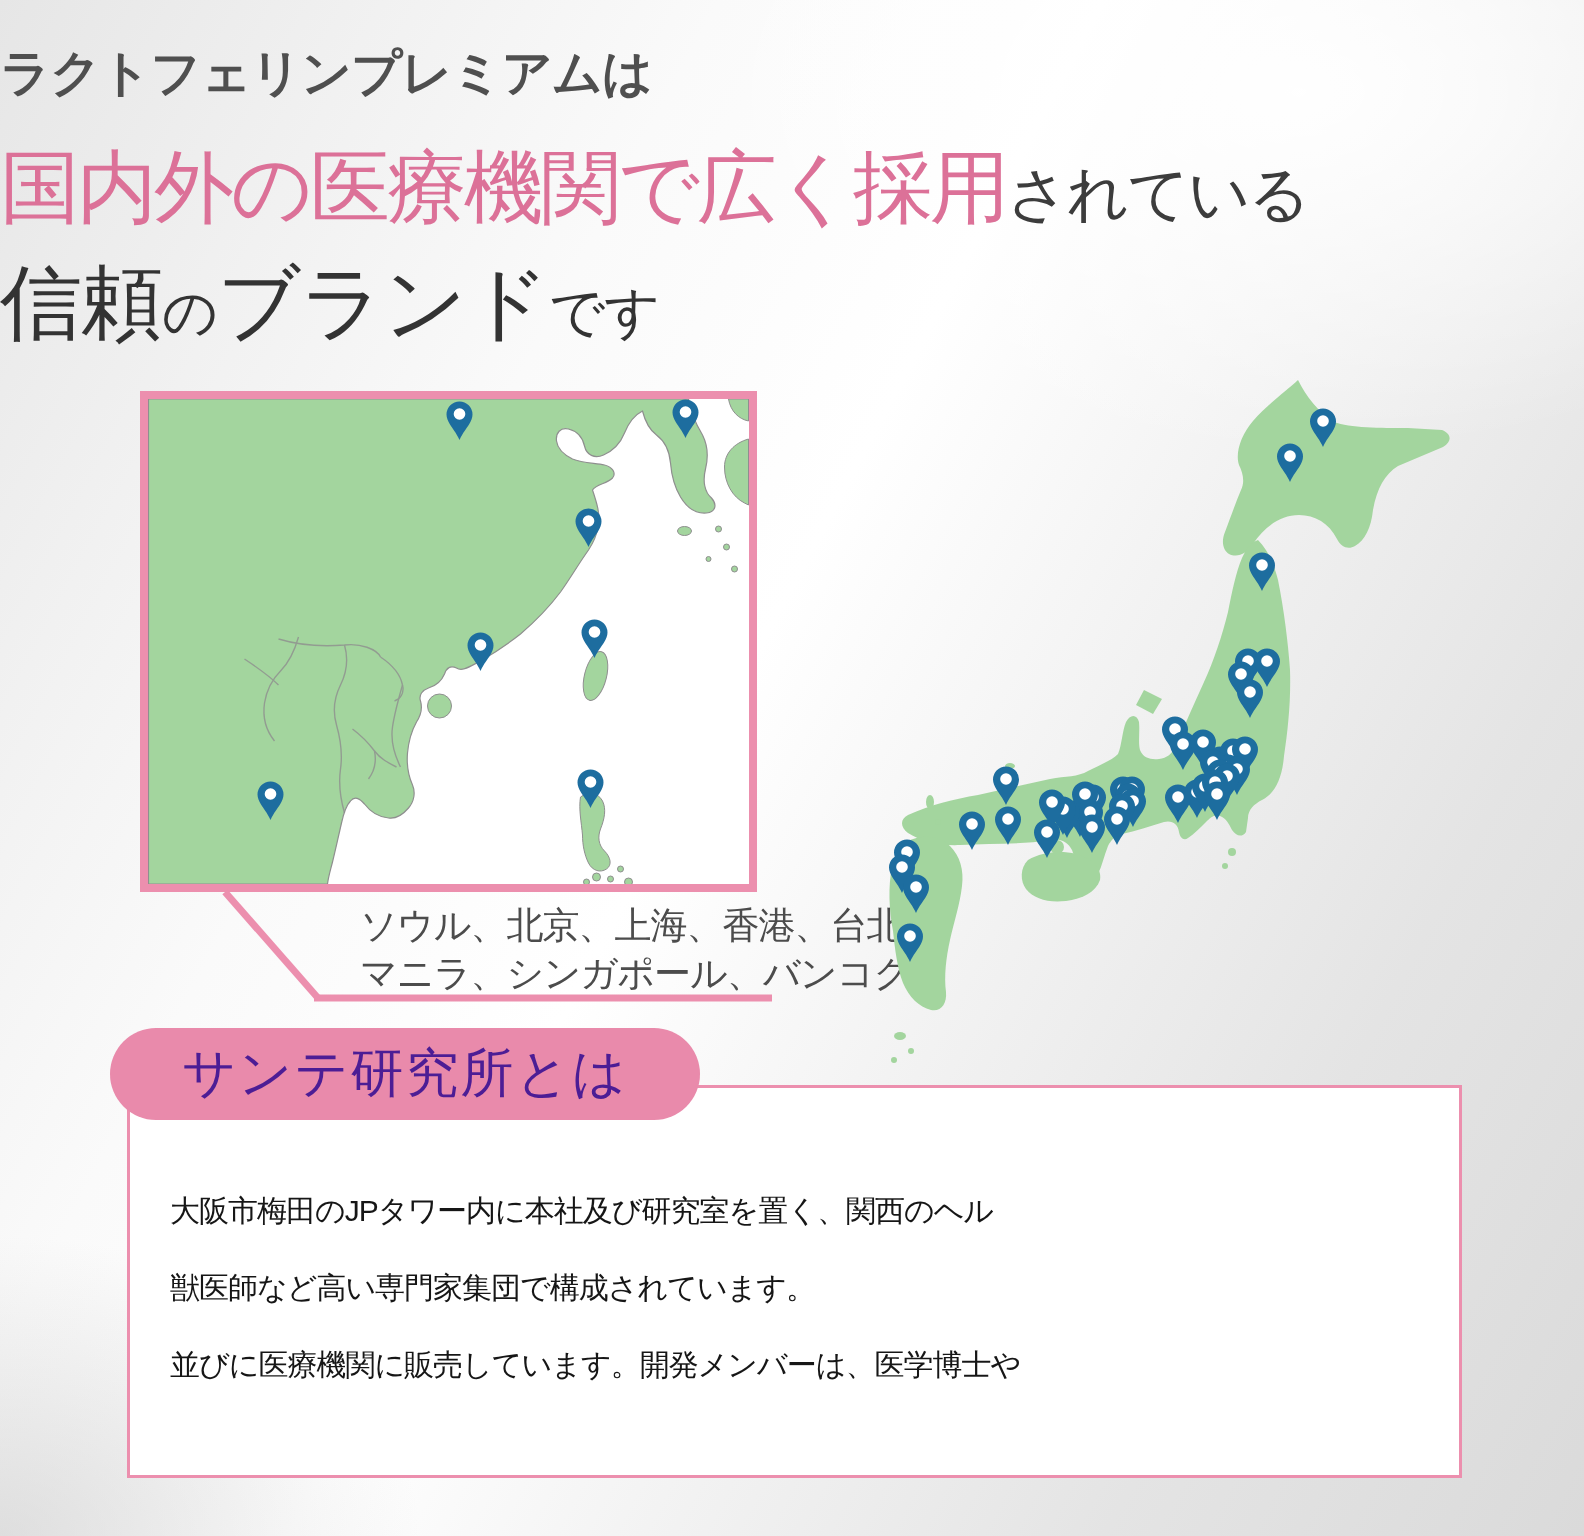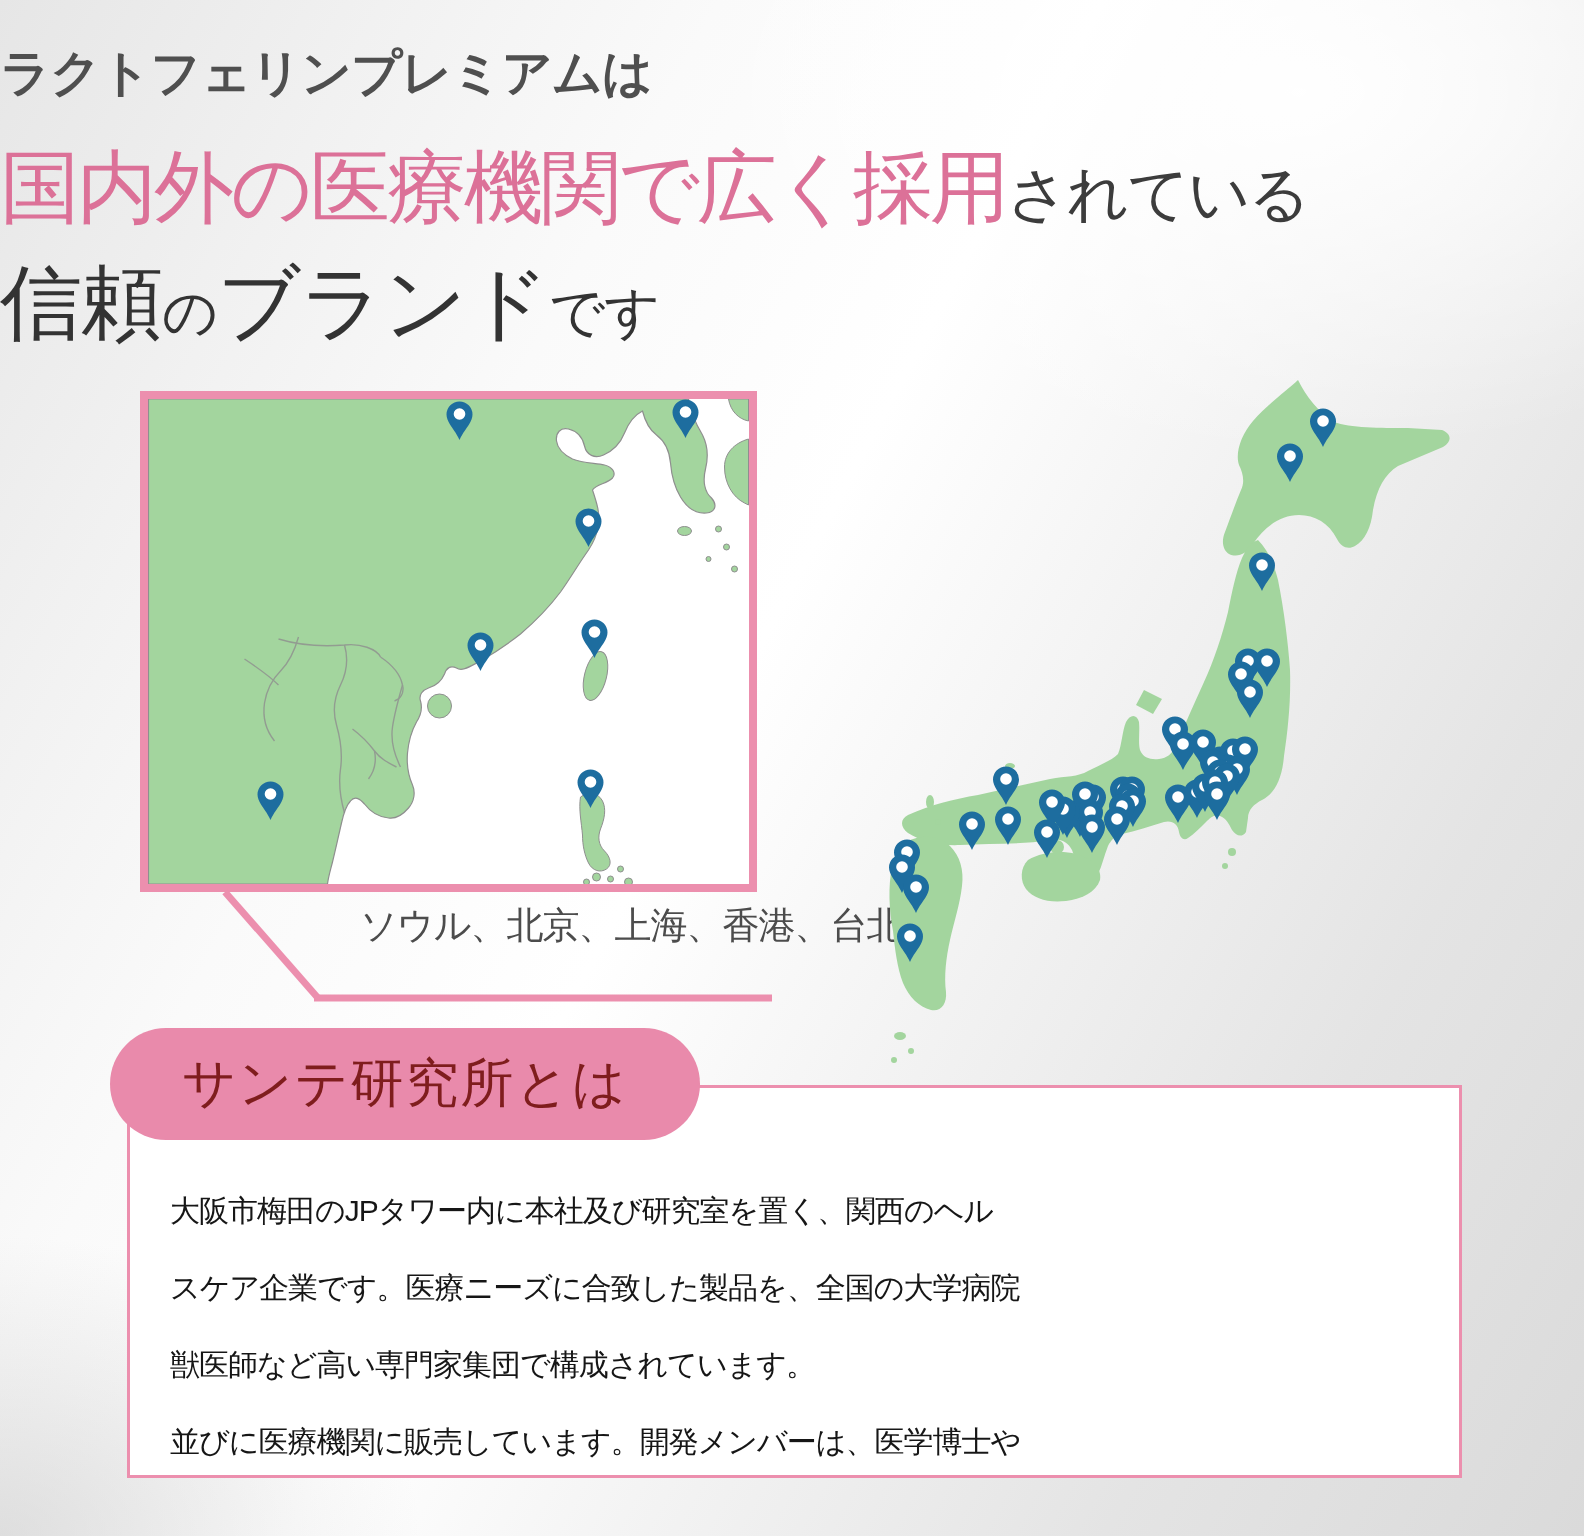--- a/index.html
+++ b/index.html
@@ -25,23 +25,23 @@
   .asia-frame{left:140px;top:391px;width:601px;height:485px;background:#fff;
     border:8px solid var(--pink-border);}
   .asia-frame svg{display:block;}
   .callout-svg{left:0;top:0;width:1584px;height:1536px;pointer-events:none;}
   .asia-caption{left:360px;top:902px;font-size:37px;color:#4c4c4c;line-height:48px;letter-spacing:-1px;white-space:nowrap;}
   
   .japan-map{left:850px;top:370px;}
   
   .info-box{left:127px;top:1085px;width:1335px;height:393px;background:#fff;
     border:3px solid var(--pink-border);box-sizing:border-box;}
-  .info-badge{left:110px;top:1028px;width:590px;height:112px;background:var(--pink-badge);
+  .info-badge{left:110px;top:1028px;width:590px;height:92px;background:var(--pink-badge);
     border-radius:58px;display:flex;align-items:center;justify-content:center;
-    color:#7f1d1d;font-size:53px;letter-spacing:2px;white-space:nowrap;}
+    color:#4c1d95;font-size:53px;letter-spacing:2px;white-space:nowrap;}
   .info-body{left:170px;top:1172px;width:1260px;font-size:30px;line-height:77px;
     color:#161616;letter-spacing:-1px;}
   .info-body div{white-space:nowrap;}
 </style>
 </head>
 <body>
 
 <svg width="0" height="0" style="position:absolute" aria-hidden="true">
   <defs>
     <g id="pin">
@@ -118,20 +118,21 @@
   </svg>
 </div>
 
 <svg class="abs callout-svg" viewBox="0 0 1584 1536" width="1584" height="1536">
   <path d="M225,892 L318,998" stroke="var(--pink-border)" stroke-width="7" fill="none"></path>
   <path d="M314,998 L772,998" stroke="var(--pink-border)" stroke-width="7" fill="none"></path>
 </svg>
 
 <div class="abs asia-caption">
   <div>ソウル、北京、上海、香港、台北、</div>
+  <div>マニラ、シンガポール、バンコク</div>
 </div>
 
 <svg class="abs japan-map" viewBox="0 0 660 700" width="660" height="700">
   <g fill="var(--land-green)">
 
     <path d="M448,10 C456,26 468,42 484,52 C500,58 530,58 558,58 L592,60 C602,64 602,72 593,77 L548,96
       C535,104 527,118 523,140 C521,158 515,170 505,176 C498,180 491,177 487,169 C479,153 465,145 449,145
       C431,145 415,156 403,174 C397,184 387,188 379,184 C373,180 371,172 375,162 C381,146 386,132 391,120
       C395,112 393,103 389,95 C385,83 391,65 403,51 C417,35 436,21 448,10 Z"></path>
 
@@ -211,16 +212,15 @@
       <use href="#pin" transform="translate(60,592)"></use>
     </g>
 </svg>
 
 <div class="abs info-box"></div>
 <div class="abs info-badge">
   <span>サンテ研究所とは</span>
 </div>
 <div class="abs info-body">
   <div>大阪市梅田のJPタワー内に本社及び研究室を置く、関西のヘル</div>
-  <div>スケア企業です。医療ニーズに合致した製品を、全国の大学病院</div>
   <div>獣医師など高い専門家集団で構成されています。</div>
   <div>並びに医療機関に販売しています。開発メンバーは、医学博士や</div>
 </div>
 
 </body></html>

